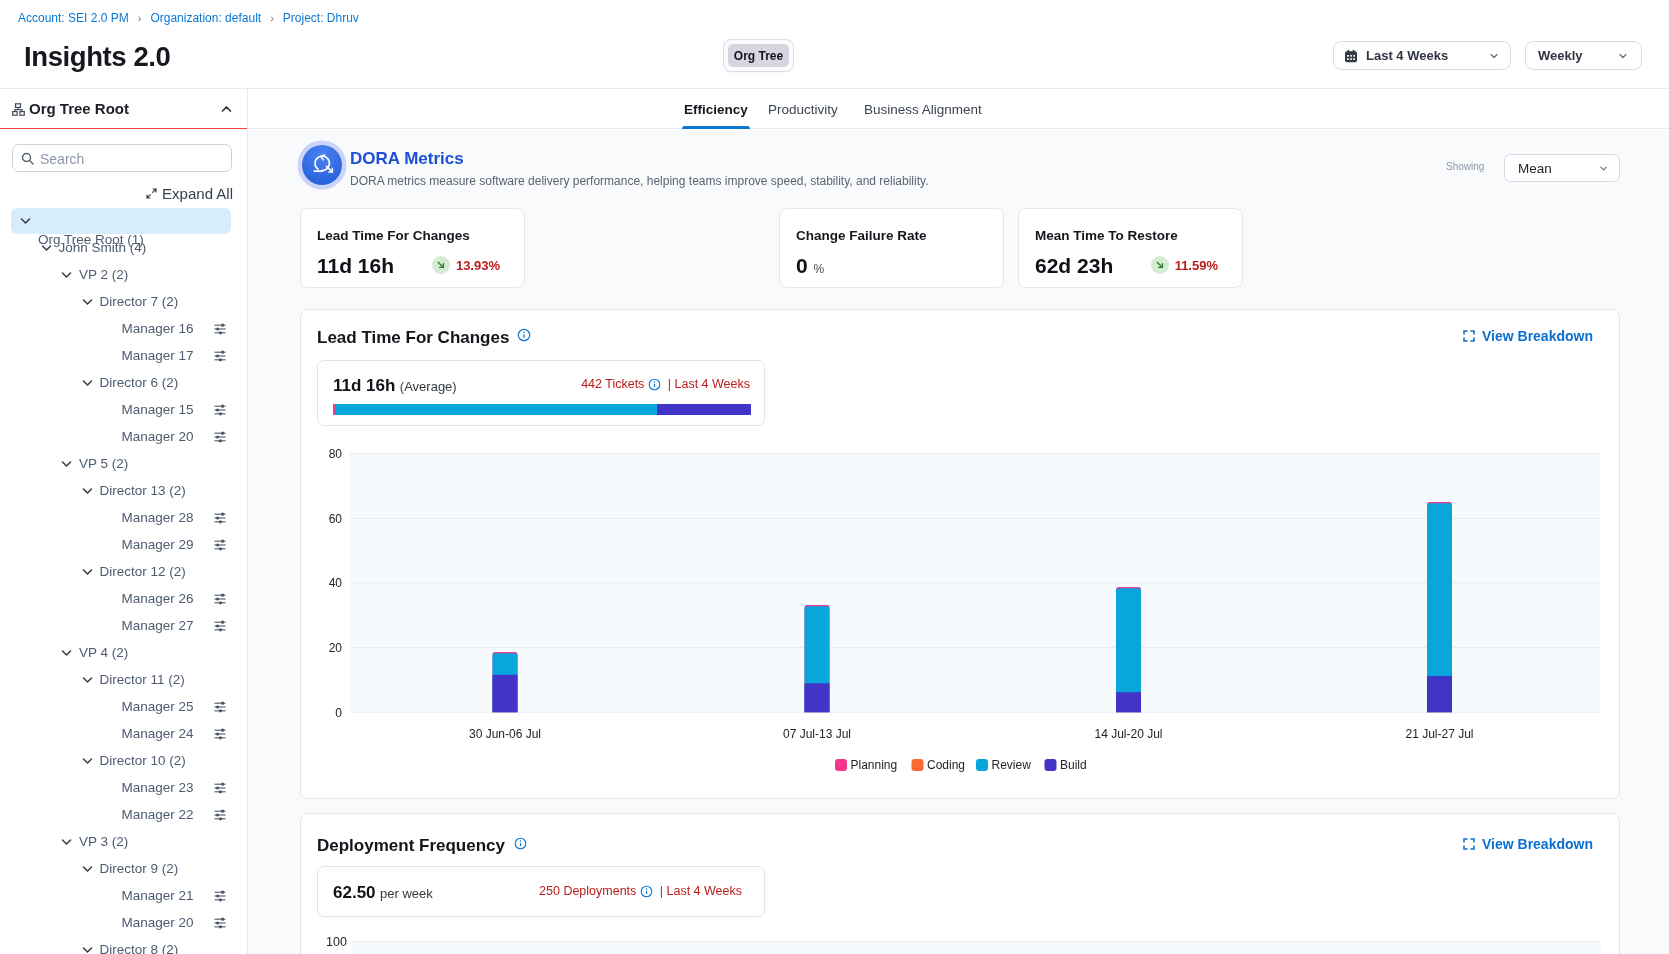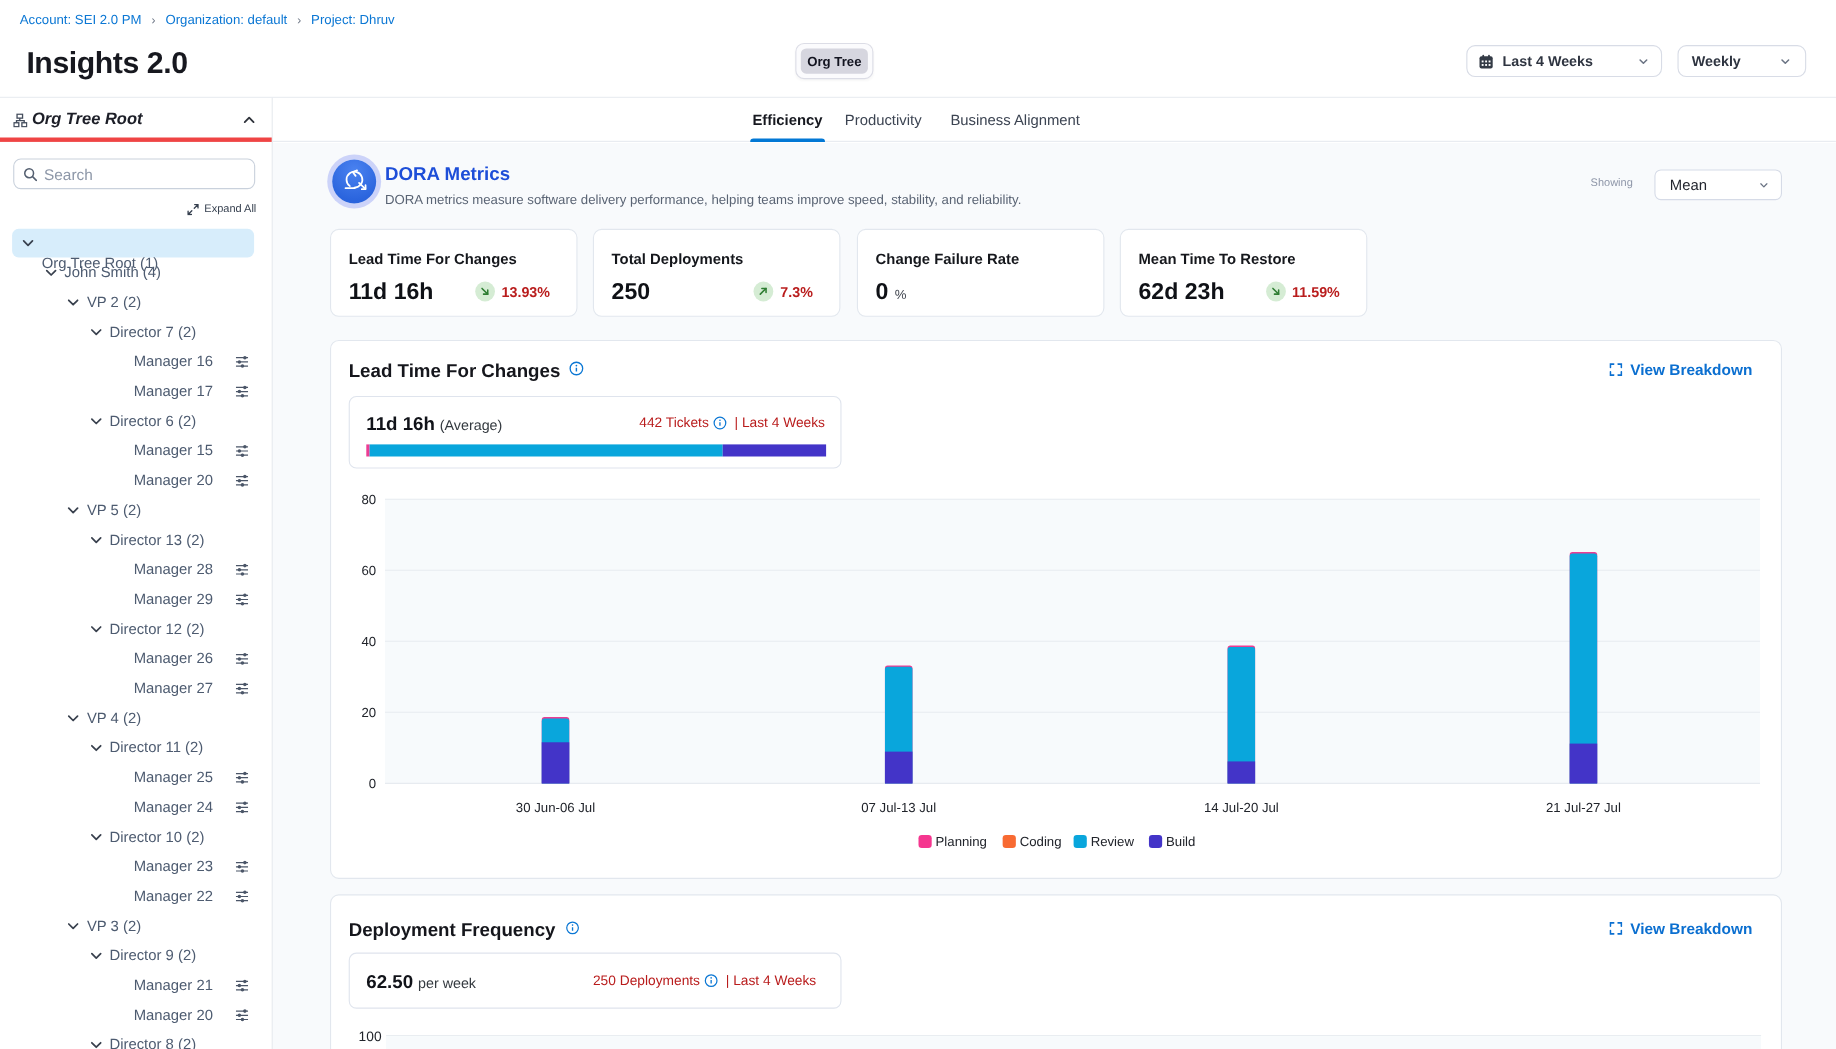--- a/index.html
+++ b/index.html
@@ -21,26 +21,26 @@
   display:flex; align-items:center; justify-content:center; font-size:12px; font-weight:bold; color:#131420; }
 .drop { position:absolute; top:41px; height:29px; background:#fff; border:1px solid #d8dce6;
   border-radius:8px; display:flex; align-items:center; font-size:13px; font-weight:bold; color:#2e3440; }
 #drop1 { left:1333px; width:178px; padding:0 10px; }
 #drop2 { left:1525px; width:117px; padding:0 12px; }
 .chev-d { margin-left:auto; }
 
 
 #side { position:absolute; top:89px; left:0; width:248px; height:865px; background:#fff;
   border-right:1px solid #e3e6ec; }
-#side-hd { position:absolute; top:0; left:0; width:247px; height:40px; border-bottom:4px solid #ef4444;font-style:italic; }
+#side-hd { position:absolute; top:0; left:0; width:247px; height:40px; border-bottom:1px solid #ef4444; }
 #side-hd .t { position:absolute; left:29px; top:11px; font-size:15px; font-weight:bold; color:#1d1f28; }
 #search { position:absolute; top:55px; left:12px; width:220px; height:28px;
   border:1px solid #c9d1dc; border-radius:7px; }
 #search .ph { position:absolute; left:27px; top:6px; font-size:14px; color:#8d97a8; }
-#expall { position:absolute; top:96px; right:14px; font-size:10px; color:#353f4e;
+#expall { position:absolute; top:96px; right:14px; font-size:15px; color:#353f4e;
   display:flex; align-items:center; gap:5px; }
 #tree { position:absolute; top:118px; left:0; width:247px; }
 .trow { position:absolute; height:27px; width:247px; display:flex; align-items:center; }
 .trow .txt { font-size:13.5px; color:#4d5b70; }
 .hl { position:absolute; left:11px; top:0; width:220px; height:26px; background:#d7edfb; border-radius:6px; }
 .ficon { position:absolute; left:214px; }
 
 
 #tabbar { position:absolute; top:89px; left:248px; width:1421px; height:40px; background:#fff;
   border-bottom:1px solid #e7eaf0; }
@@ -485,35 +485,20 @@
     <div class="badge">
       <div class="circ">
           <svg width="10" height="10" viewBox="0 0 10 10">
             <g stroke="#2e7d32" stroke-width="1.4" fill="none" stroke-linecap="round" stroke-linejoin="round">
               <line x1="2.2" y1="2.2" x2="7.4" y2="7.4"></line>
               <polyline points="7.4,3.6 7.4,7.4 3.6,7.4"></polyline>
             </g>
           </svg>
         </div>
       <span class="pct">13.93%</span>
-    </div>
-  </div>
-  <div class="mcard" style="left:539px;">
-    <div class="tt">Total Deployments</div>
-      <div class="vv">250</div>
-    <div class="badge">
-      <div class="circ">
-          <svg width="10" height="10" viewBox="0 0 10 10">
-            <g stroke="#2e7d32" stroke-width="1.4" fill="none" stroke-linecap="round" stroke-linejoin="round">
-              <line x1="2.2" y1="7.4" x2="7.4" y2="2.2"></line>
-              <polyline points="3.6,2.2 7.4,2.2 7.4,6"></polyline>
-            </g>
-          </svg>
-        </div>
-      <span class="pct">7.3%</span>
     </div>
   </div>
   <div class="mcard" style="left:779px;">
     <div class="tt">Change Failure Rate</div>
       <div class="vv">0 <span class="unit">%</span></div>
   </div>
   <div class="mcard" style="left:1018px;">
     <div class="tt">Mean Time To Restore</div>
       <div class="vv">62d 23h</div>
     <div class="badge">

